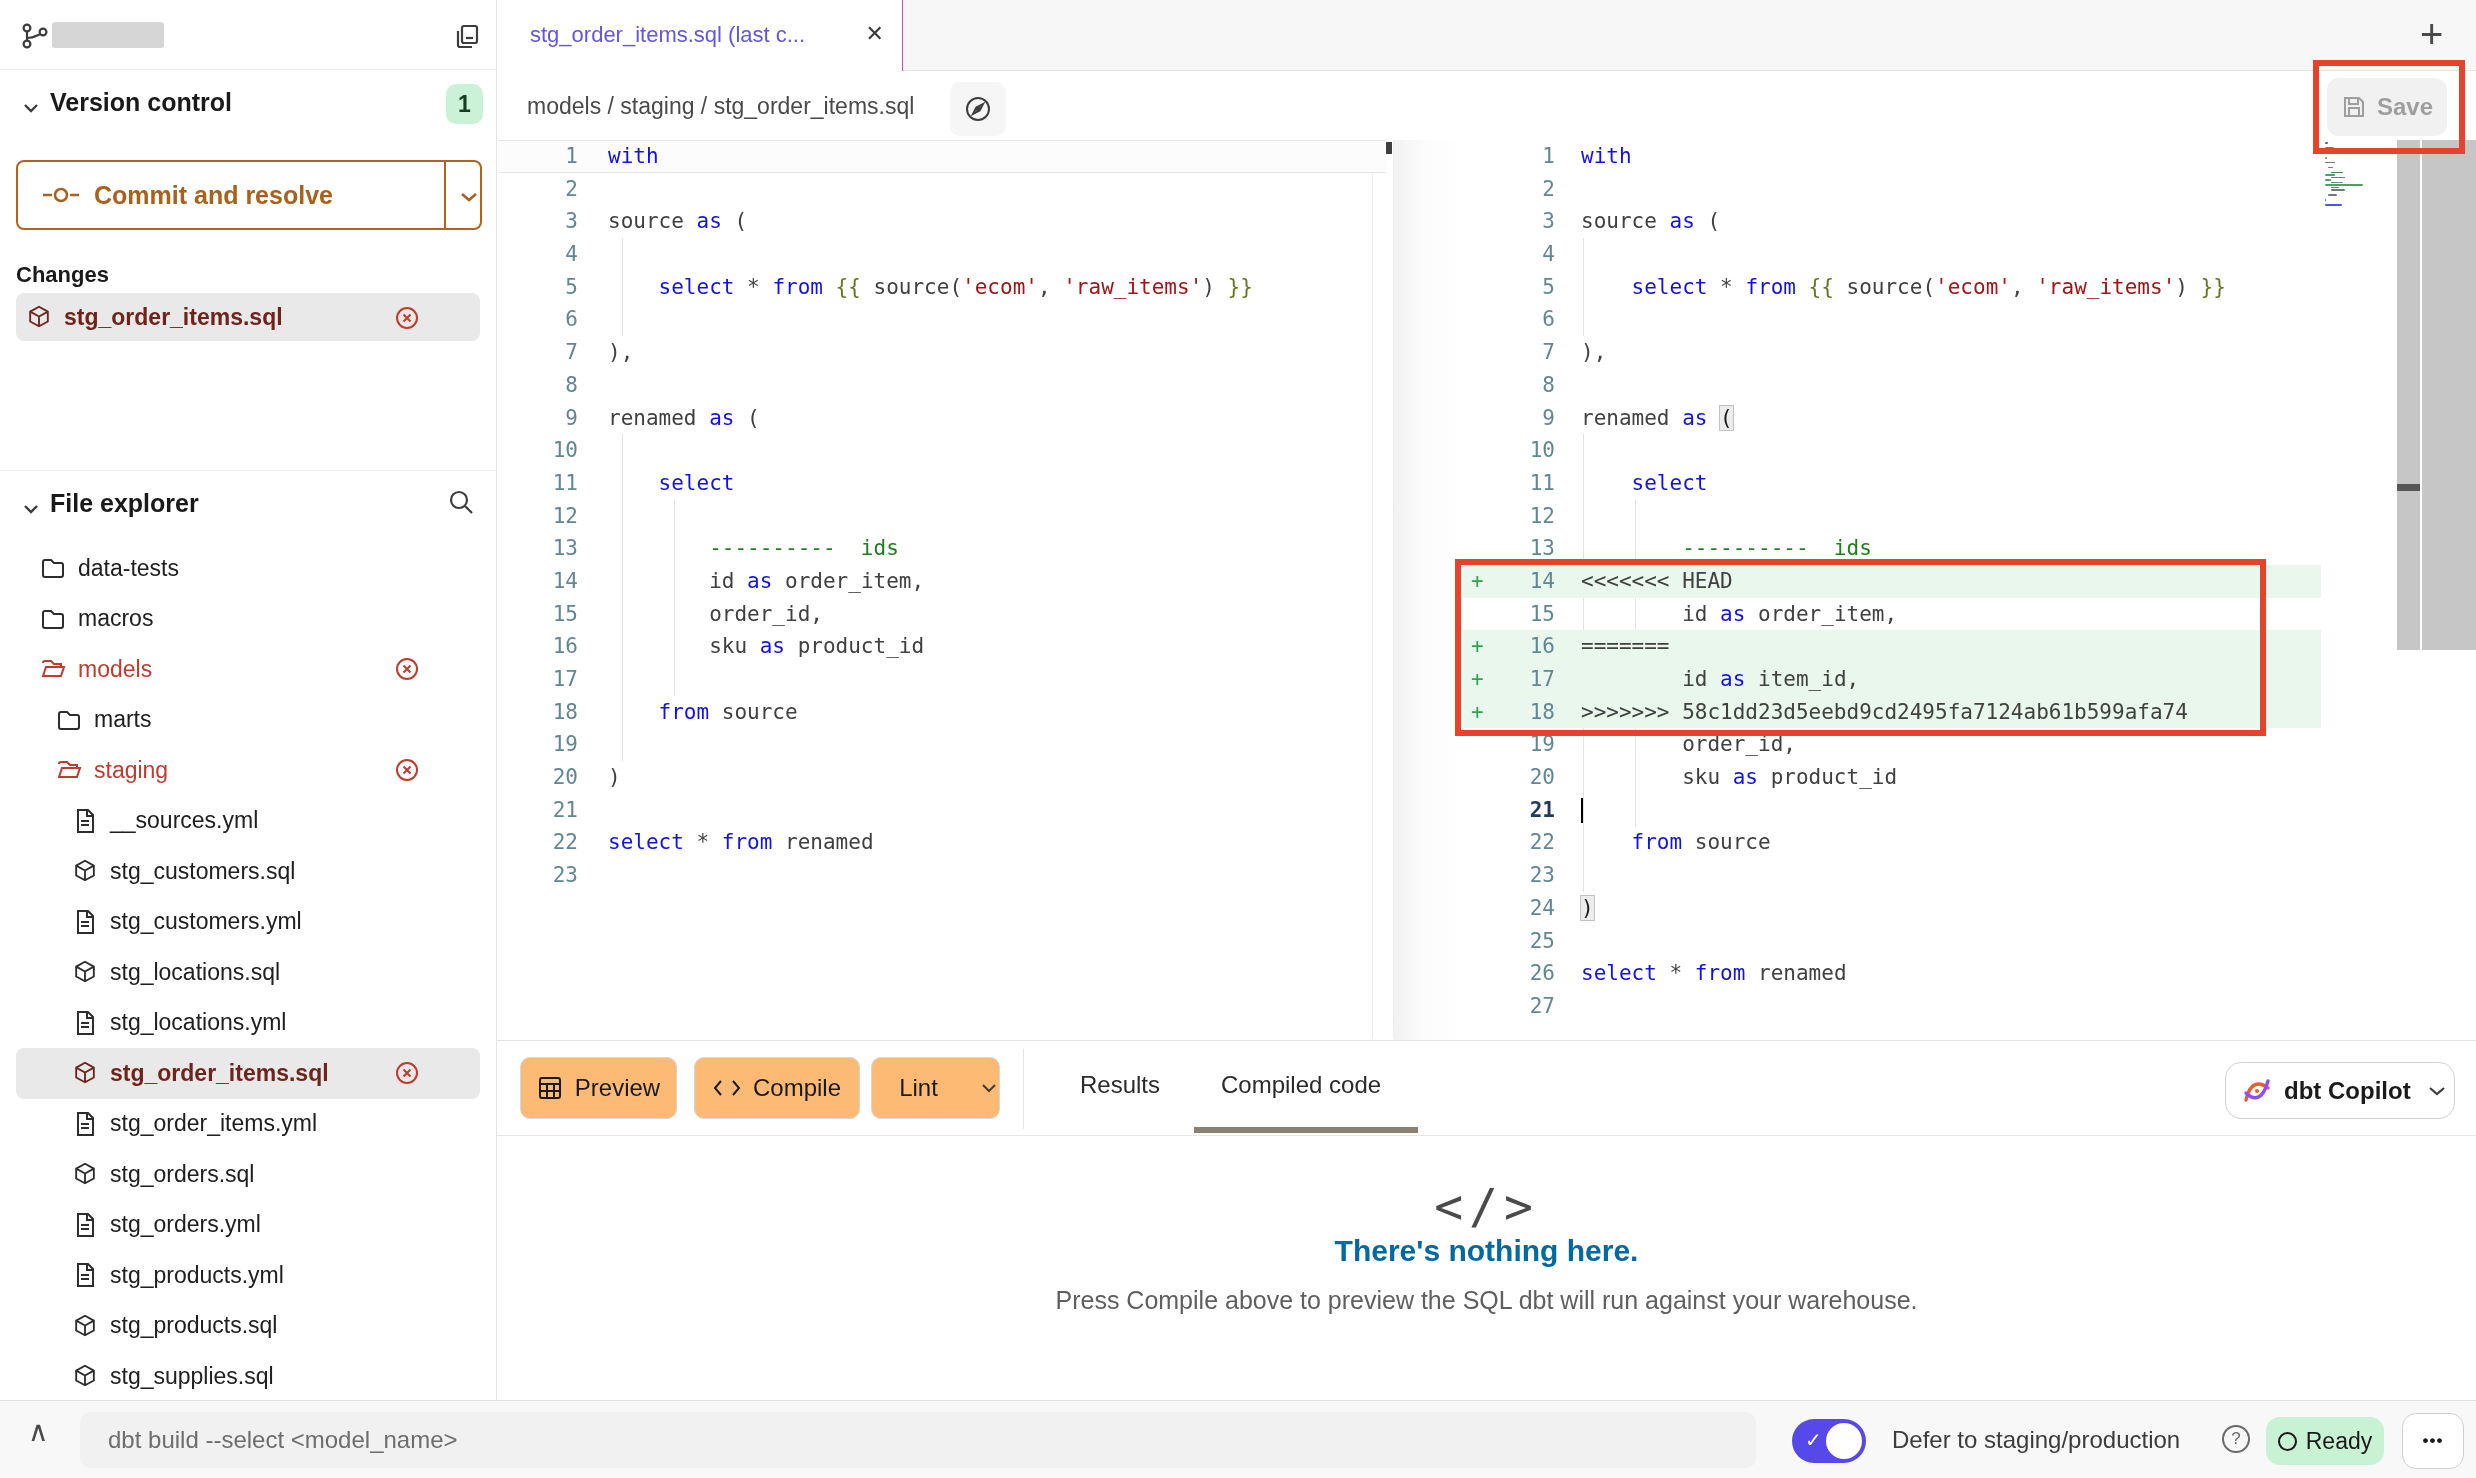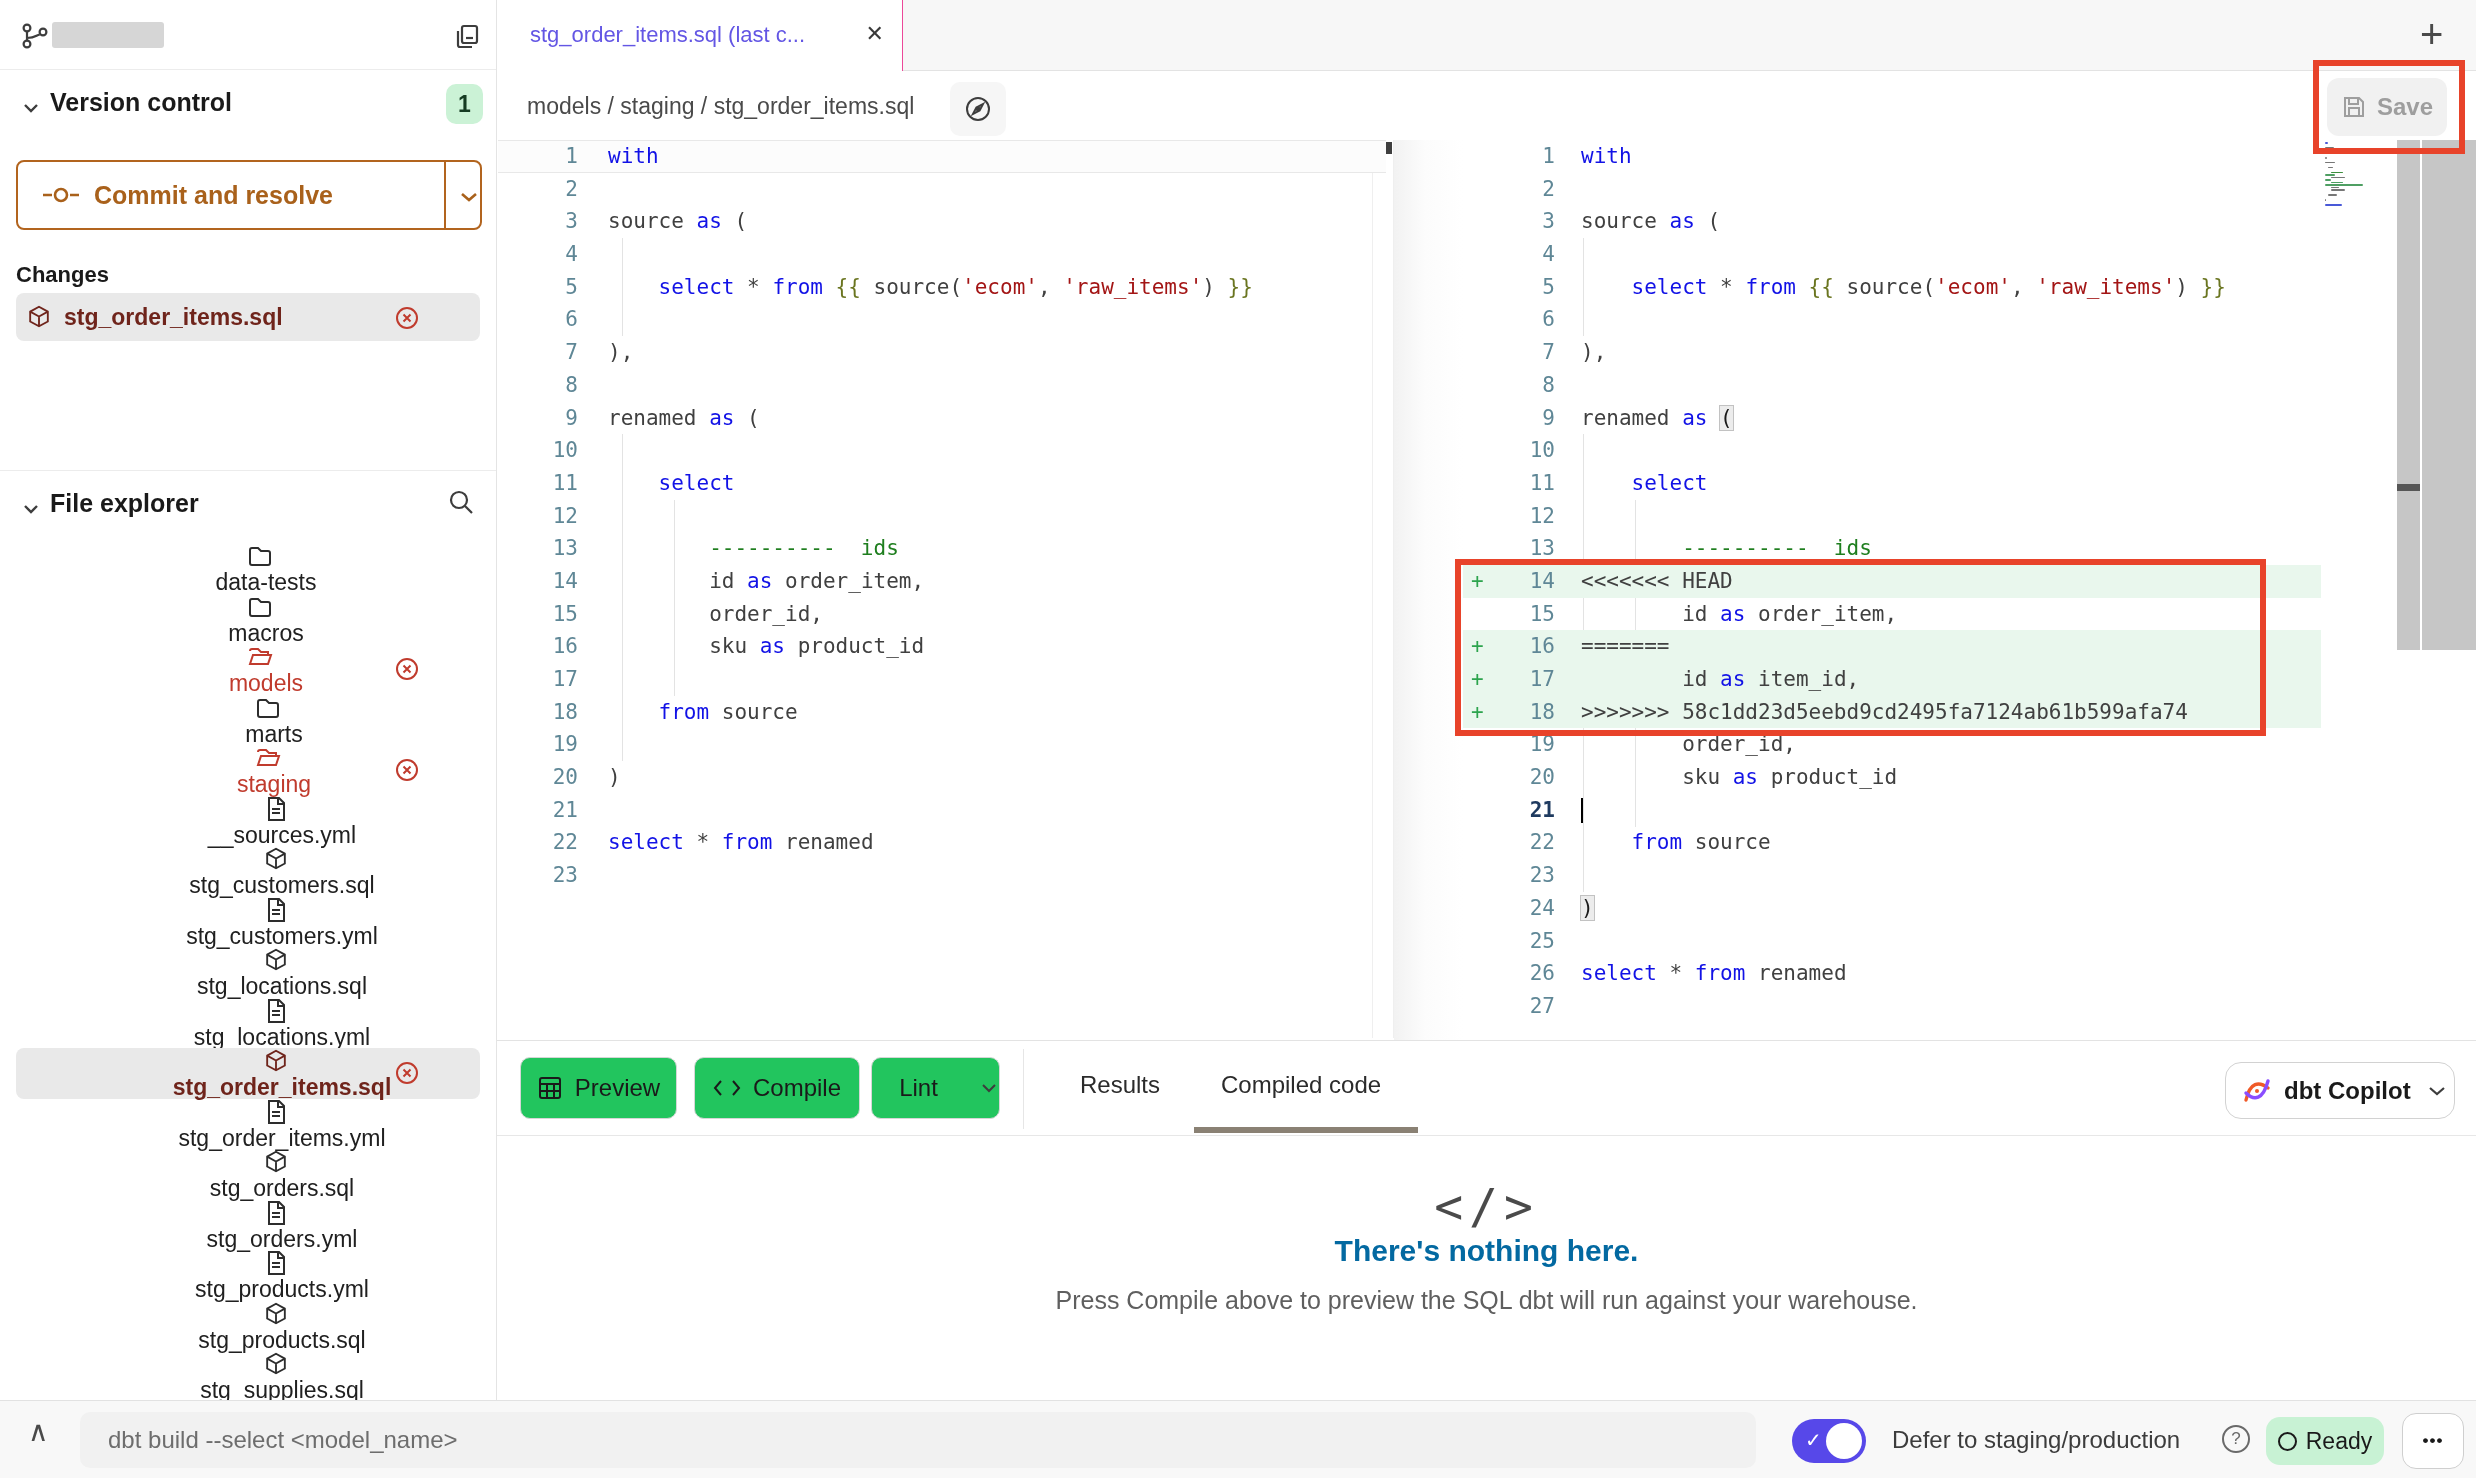--- a/index.html
+++ b/index.html
@@ -24,21 +24,21 @@
   .commit-div{position:absolute;left:426px;top:0;width:2px;height:100%;background:#b2641e;}
   .commit-chevron{position:absolute;left:438px;top:24px;}
   .changes-title{position:absolute;left:16px;top:262px;font-size:22px;font-weight:700;}
   .changes-list{position:absolute;left:0;top:293px;width:100%;}
   .sb-div{position:absolute;left:0;top:470px;width:100%;height:1px;background:#ececec;}
   .fe-chevron{position:absolute;left:20px;top:498px;}
   .fe-title{position:absolute;left:50px;top:489px;font-size:25px;font-weight:700;}
   .fe-search{position:absolute;left:446px;top:487px;cursor:pointer;}
   .fe-list{position:absolute;left:0;top:543px;width:100%;}
 
-  .frow{height:50.5px;display:flex;align-items:center;margin:0 16px;border-radius:8px;position:relative;cursor:pointer;flex-direction:column;}
+  .frow{height:50.5px;display:flex;align-items:center;margin:0 16px;border-radius:8px;position:relative;cursor:pointer;}
   .frow .flabel{margin-left:12px;font-size:23px;color:#202020;white-space:nowrap;}
   .frow.red .flabel{color:#c03b2d;font-weight:500;}
   .frow.sel{background:#e9e9e9;}
   .frow.sel .flabel{color:#6f241b;font-weight:600;}
   .ficon{flex:0 0 auto;display:flex;}
   .discard{position:absolute;left:378px;top:12px;cursor:pointer;}
   .crow-change{height:48px;display:flex;align-items:center;margin:0 16px;border-radius:8px;background:#e9e9e9;position:relative;cursor:pointer;}
   .crow-change .flabel{margin-left:12px;font-size:23px;color:#6f241b;font-weight:600;}
 
   
@@ -83,21 +83,21 @@
   
   .annot{position:absolute;border:6px solid #e8432a;box-sizing:border-box;pointer-events:none;z-index:60;}
   .annot-diff{left:1455px;top:559px;width:811px;height:177px;}
   .annot-save{left:2313px;top:60px;width:152px;height:94px;}
   .save-btn{position:absolute;left:2327px;top:78px;width:120px;height:58px;background:#f1f1f1;border-radius:12px;z-index:55;
             display:flex;align-items:center;justify-content:center;gap:10px;cursor:default;}
   .save-label{font-size:24px;font-weight:600;color:#9e9e9e;}
 
   
   .results-bar{position:absolute;left:497px;top:1040px;width:1979px;height:96px;background:#fff;border-top:1px solid #e3e3e3;border-bottom:1px solid #e7e7e7;box-sizing:border-box;}
-  .btn{position:absolute;top:16px;height:62px;border:1px solid #d6d6d6;border-radius:10px;background:#22c55e;box-sizing:border-box;
+  .btn{position:absolute;top:16px;height:62px;border:1px solid #d6d6d6;border-radius:10px;background:#fdba74;box-sizing:border-box;
        display:flex;align-items:center;justify-content:center;gap:12px;font-size:24px;color:#1a1a1a;cursor:pointer;}
   .btn-preview{left:23px;width:157px;}
   .btn-compile{left:197px;width:166px;}
   .btn-lint{left:374px;width:129px;padding:0;}
   .lint-label{margin-left:28px;}
   .lint-div{width:1px;height:100%;background:#d6d6d6;margin-left:16px;}
   .lint-chevron{width:38px;display:flex;justify-content:center;}
   .tb-sep{position:absolute;left:526px;top:8px;width:1px;height:80px;background:#e6e6e6;}
   .rtab{position:absolute;top:30px;font-size:24px;color:#2b2b2b;cursor:pointer;}
   .rtab-results{left:583px;}

